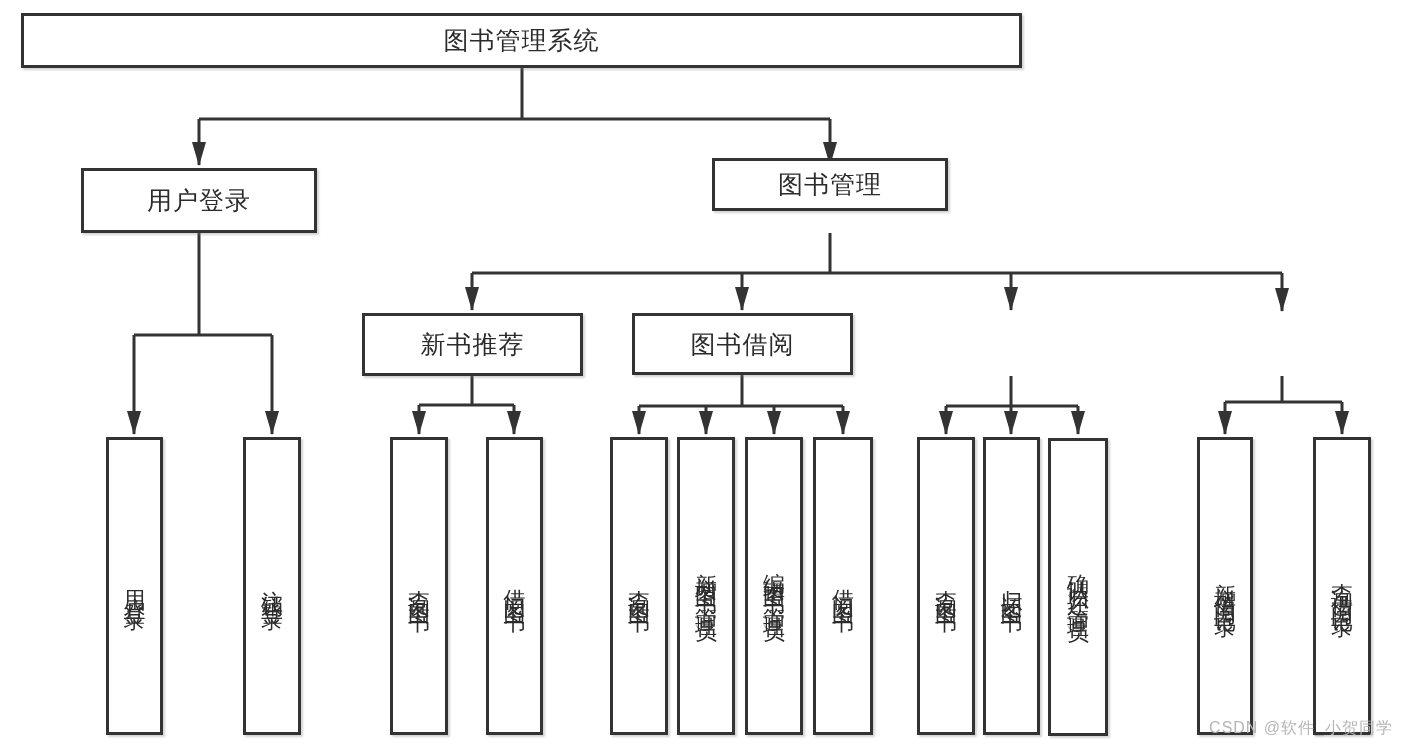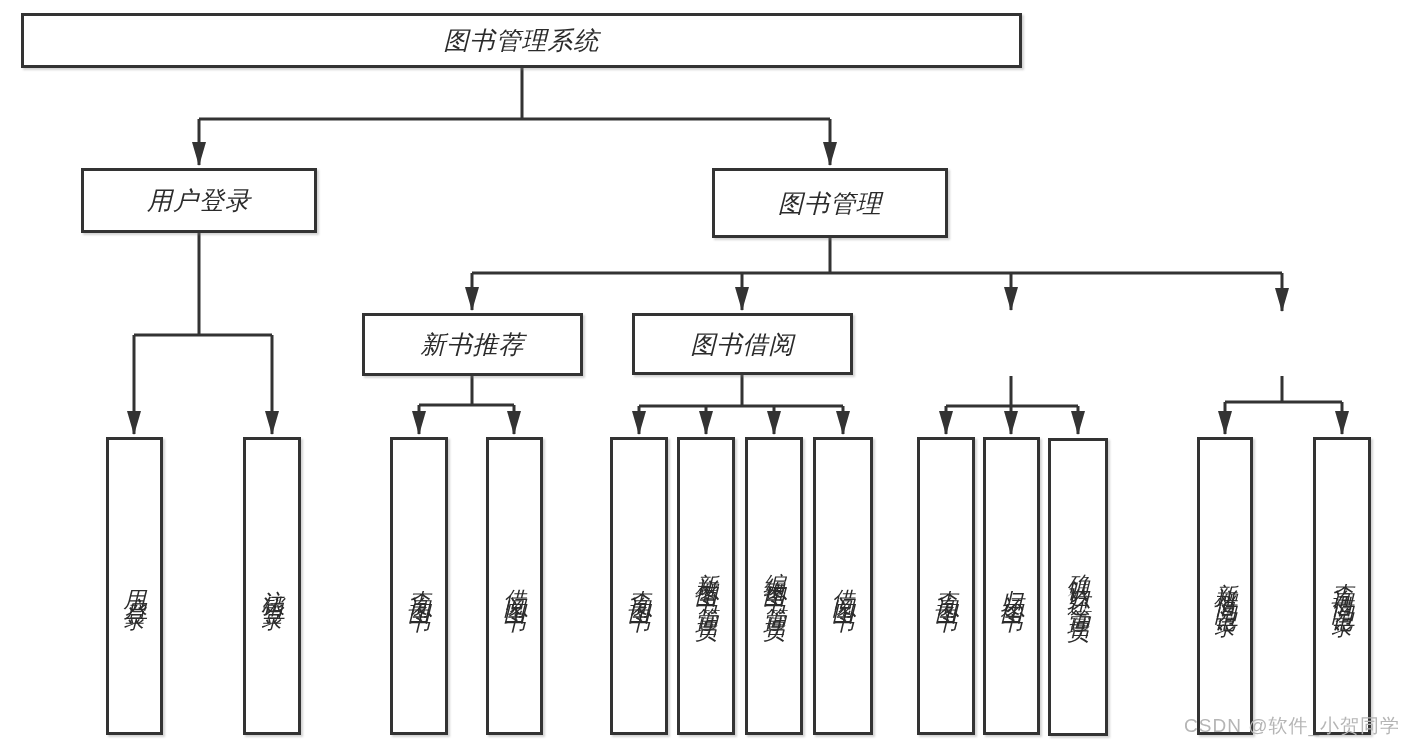--- a/index.html
+++ b/index.html
@@ -23,34 +23,33 @@
   .node{
     position:absolute;
     box-sizing:border-box;
     background:#fff;
     border:3px solid var(--border);
     display:flex;
     align-items:center;
     justify-content:center;
     color:var(--text);
     box-shadow:2px 2px 2px rgba(130,130,130,0.35);
-    font-style:italic;
   }
   .h-node{font-size:25px;letter-spacing:1px;white-space:nowrap;}
   .v-node{
     writing-mode:vertical-rl;
     text-orientation:mixed;
     font-size:22px;
     letter-spacing:7px;
     line-height:1;
   }
   .watermark{
     position:absolute;
-    right:5px;bottom:8px;
-    font-size:19px;
+    right:12px;bottom:8px;
+    font-size:16px;
     color:var(--watermark);
     letter-spacing:1px;
     z-index:5;
     white-space:nowrap;
   }
 </style>
 </head>
 <body>
 
 <div class="stage">
@@ -96,21 +95,21 @@
     <path d="M1342,402 V434" marker-end="url(#arw)"></path>
   </svg>
 
   <div class="node h-node" style="left:21px;top:13px;width:1001px;height:55px">
     <span>图书管理系统</span>
   </div>
 
   <div class="node h-node" style="left:81px;top:168px;width:236px;height:65px">
     <span>用户登录</span>
   </div>
-  <div class="node h-node" style="left:712px;top:168px;width:236px;height:70px">
+  <div class="node h-node" style="left:712px;top:158px;width:236px;height:53px">
     <span>图书管理</span>
   </div>
 
   <div class="node h-node" style="left:632px;top:313px;width:221px;height:62px">
     <span>图书借阅</span>
   </div>
   <div class="node h-node" style="left:362px;top:313px;width:221px;height:63px">
     <span>新书推荐</span>
   </div>
 

